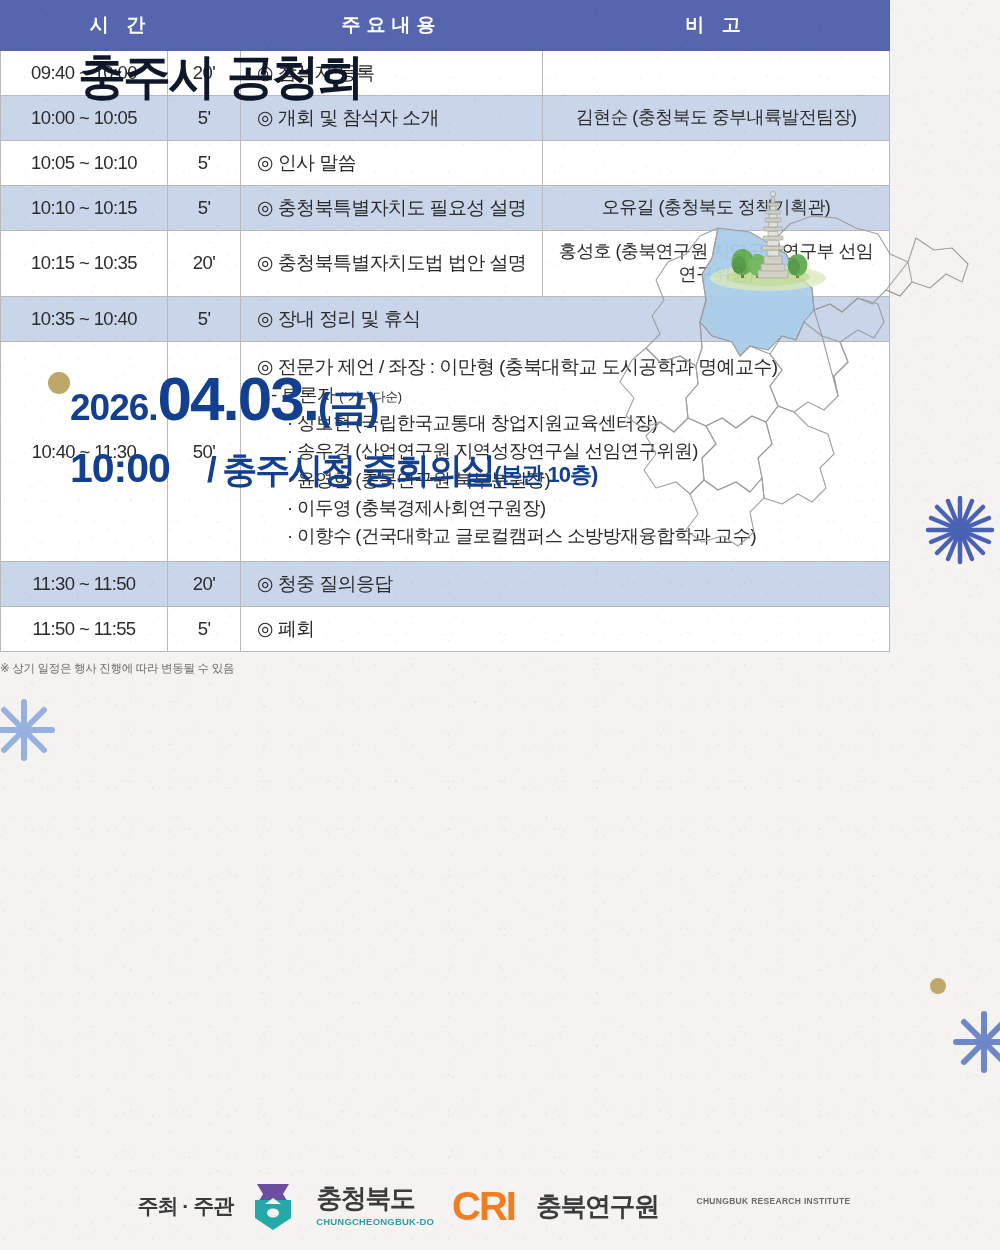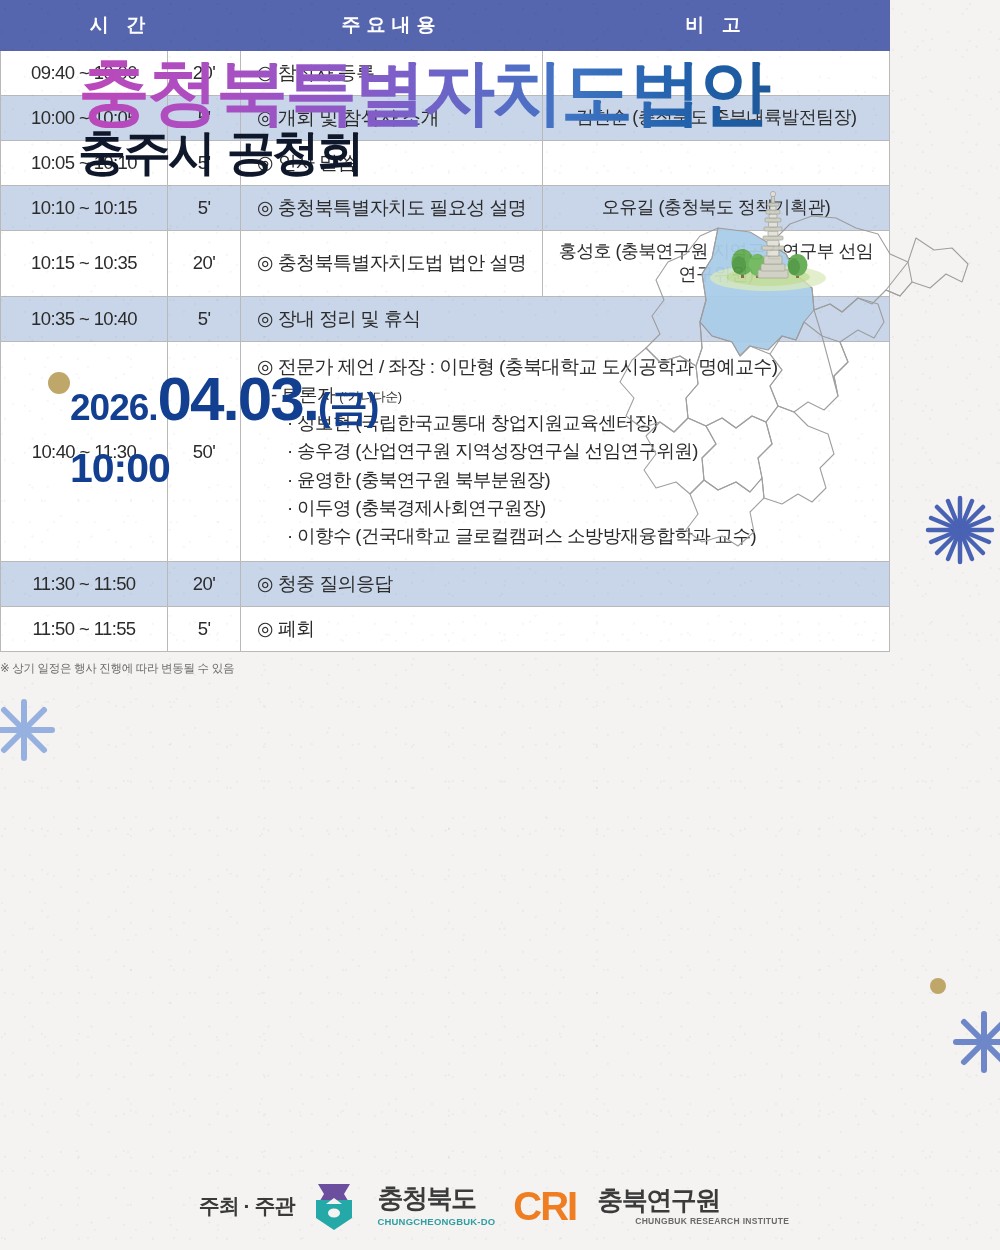--- a/index.html
+++ b/index.html
@@ -98,21 +98,21 @@
   }
 
   
   #footer{left:0;right:12px;top:1180px;display:flex;justify-content:center;align-items:center;gap:18px;}
   #host-label{font-size:21px;font-weight:700;color:#3a3a3a;letter-spacing:-1px;}
   .logo{display:flex;align-items:center;gap:21px;}
   .cbd-text{display:flex;flex-direction:column;line-height:1;}
   .cbd-ko{font-size:26px;font-weight:800;color:#3b3b3b;letter-spacing:-1.5px;}
   .cbd-en{font-size:9.5px;font-weight:700;color:#2f9ea2;letter-spacing:.2px;margin-top:6px;}
   .cri-mark{font-size:40px;font-weight:800;color:#ef7d22;letter-spacing:-2px;line-height:.9;}
-  .cri-text{display:flex;flex-direction:column;line-height:1;}
+  .cri-text{display:flex;flex-direction:row;line-height:1;}
   .cri-ko{font-size:26px;font-weight:800;color:#3b3b3b;letter-spacing:-1.5px;}
   .cri-en{font-size:8.5px;font-weight:600;color:#6a6a6a;letter-spacing:.3px;margin-top:4px;padding-left:38px;}
   .dot-deco{position:absolute;border-radius:50%;background:#bfa76a;z-index:1;}
 </style>
 </head>
 <body>
 
 <div id="noise"></div>
 
 <div id="map-wrap" class="layer">
@@ -174,33 +174,36 @@
         <rect x="177" y="33" width="12" height="3" rx="1"></rect>
         <rect x="181.5" y="26" width="3" height="7"></rect>
         <circle cx="183" cy="24" r="2.6" fill="#e2e2d8"></circle>
       </g>
     </g>
   </svg>
 </div>
 
 <div id="title-block" class="layer">
   <div class="title-bar"></div>
-  <h1 id="title-line1" class="title-line">충청북특별자치도법안</h1>
   <h2 id="title-line2" class="title-line">충주시 공청회</h2>
 </div>
 
 <div id="date-block" class="layer">
   <span id="date-dot"></span>
   <div id="date-line">
     <span id="date-year">2026.</span>
     <span id="date-md">04.03.</span>
     <span id="date-dow">(금)</span>
   </div>
   <div id="time-line">
     <span id="time-val">10:00</span>
+    <span id="venue">
+      <span>/</span>
+      <span>충주시청 중회의실</span><span id="venue-sub">(본관 10층)</span>
+    </span>
   </div>
 </div>
 
 <div class="spark" style="left:924px;top:494px;">
   <svg width="72" height="72" viewBox="0 0 72 72">
     <g stroke="#4a62b4" stroke-width="4.5" stroke-linecap="round">
       <line x1="36" y1="36" x2="36" y2="4"></line>
         <line x1="36" y1="36" x2="36" y2="68"></line>
       <line x1="36" y1="36" x2="4" y2="36"></line>
         <line x1="36" y1="36" x2="68" y2="36"></line>

